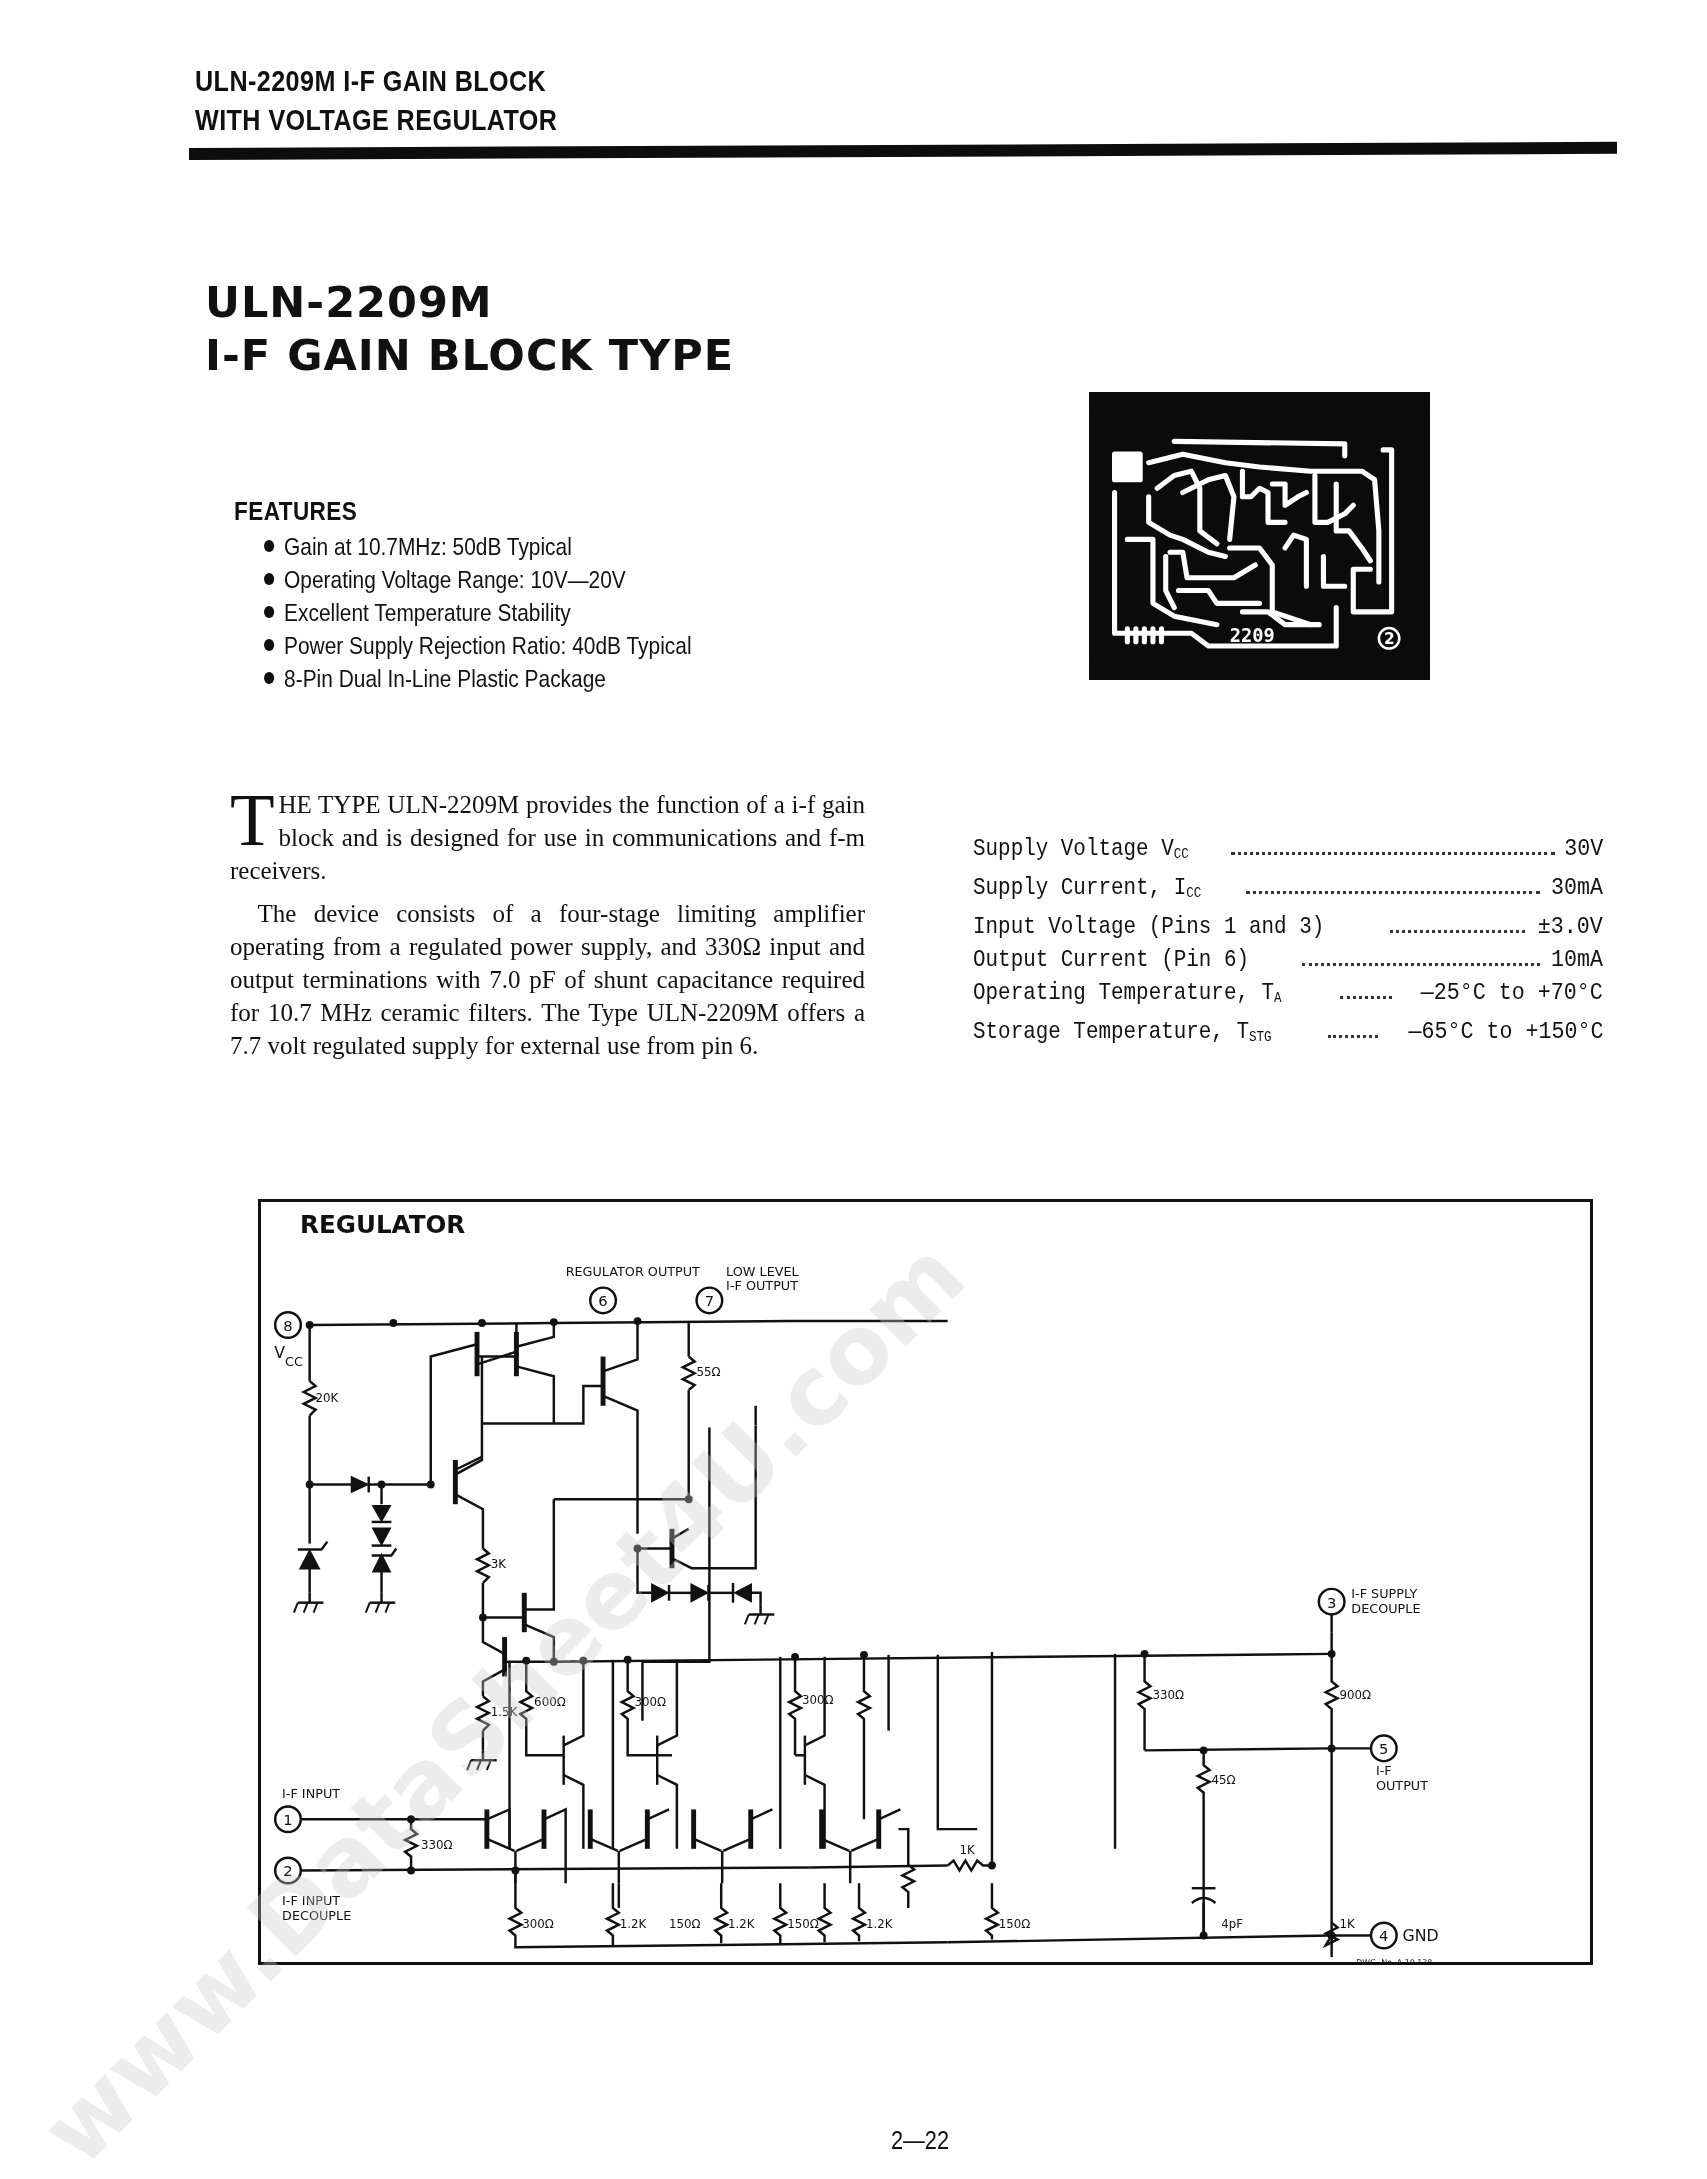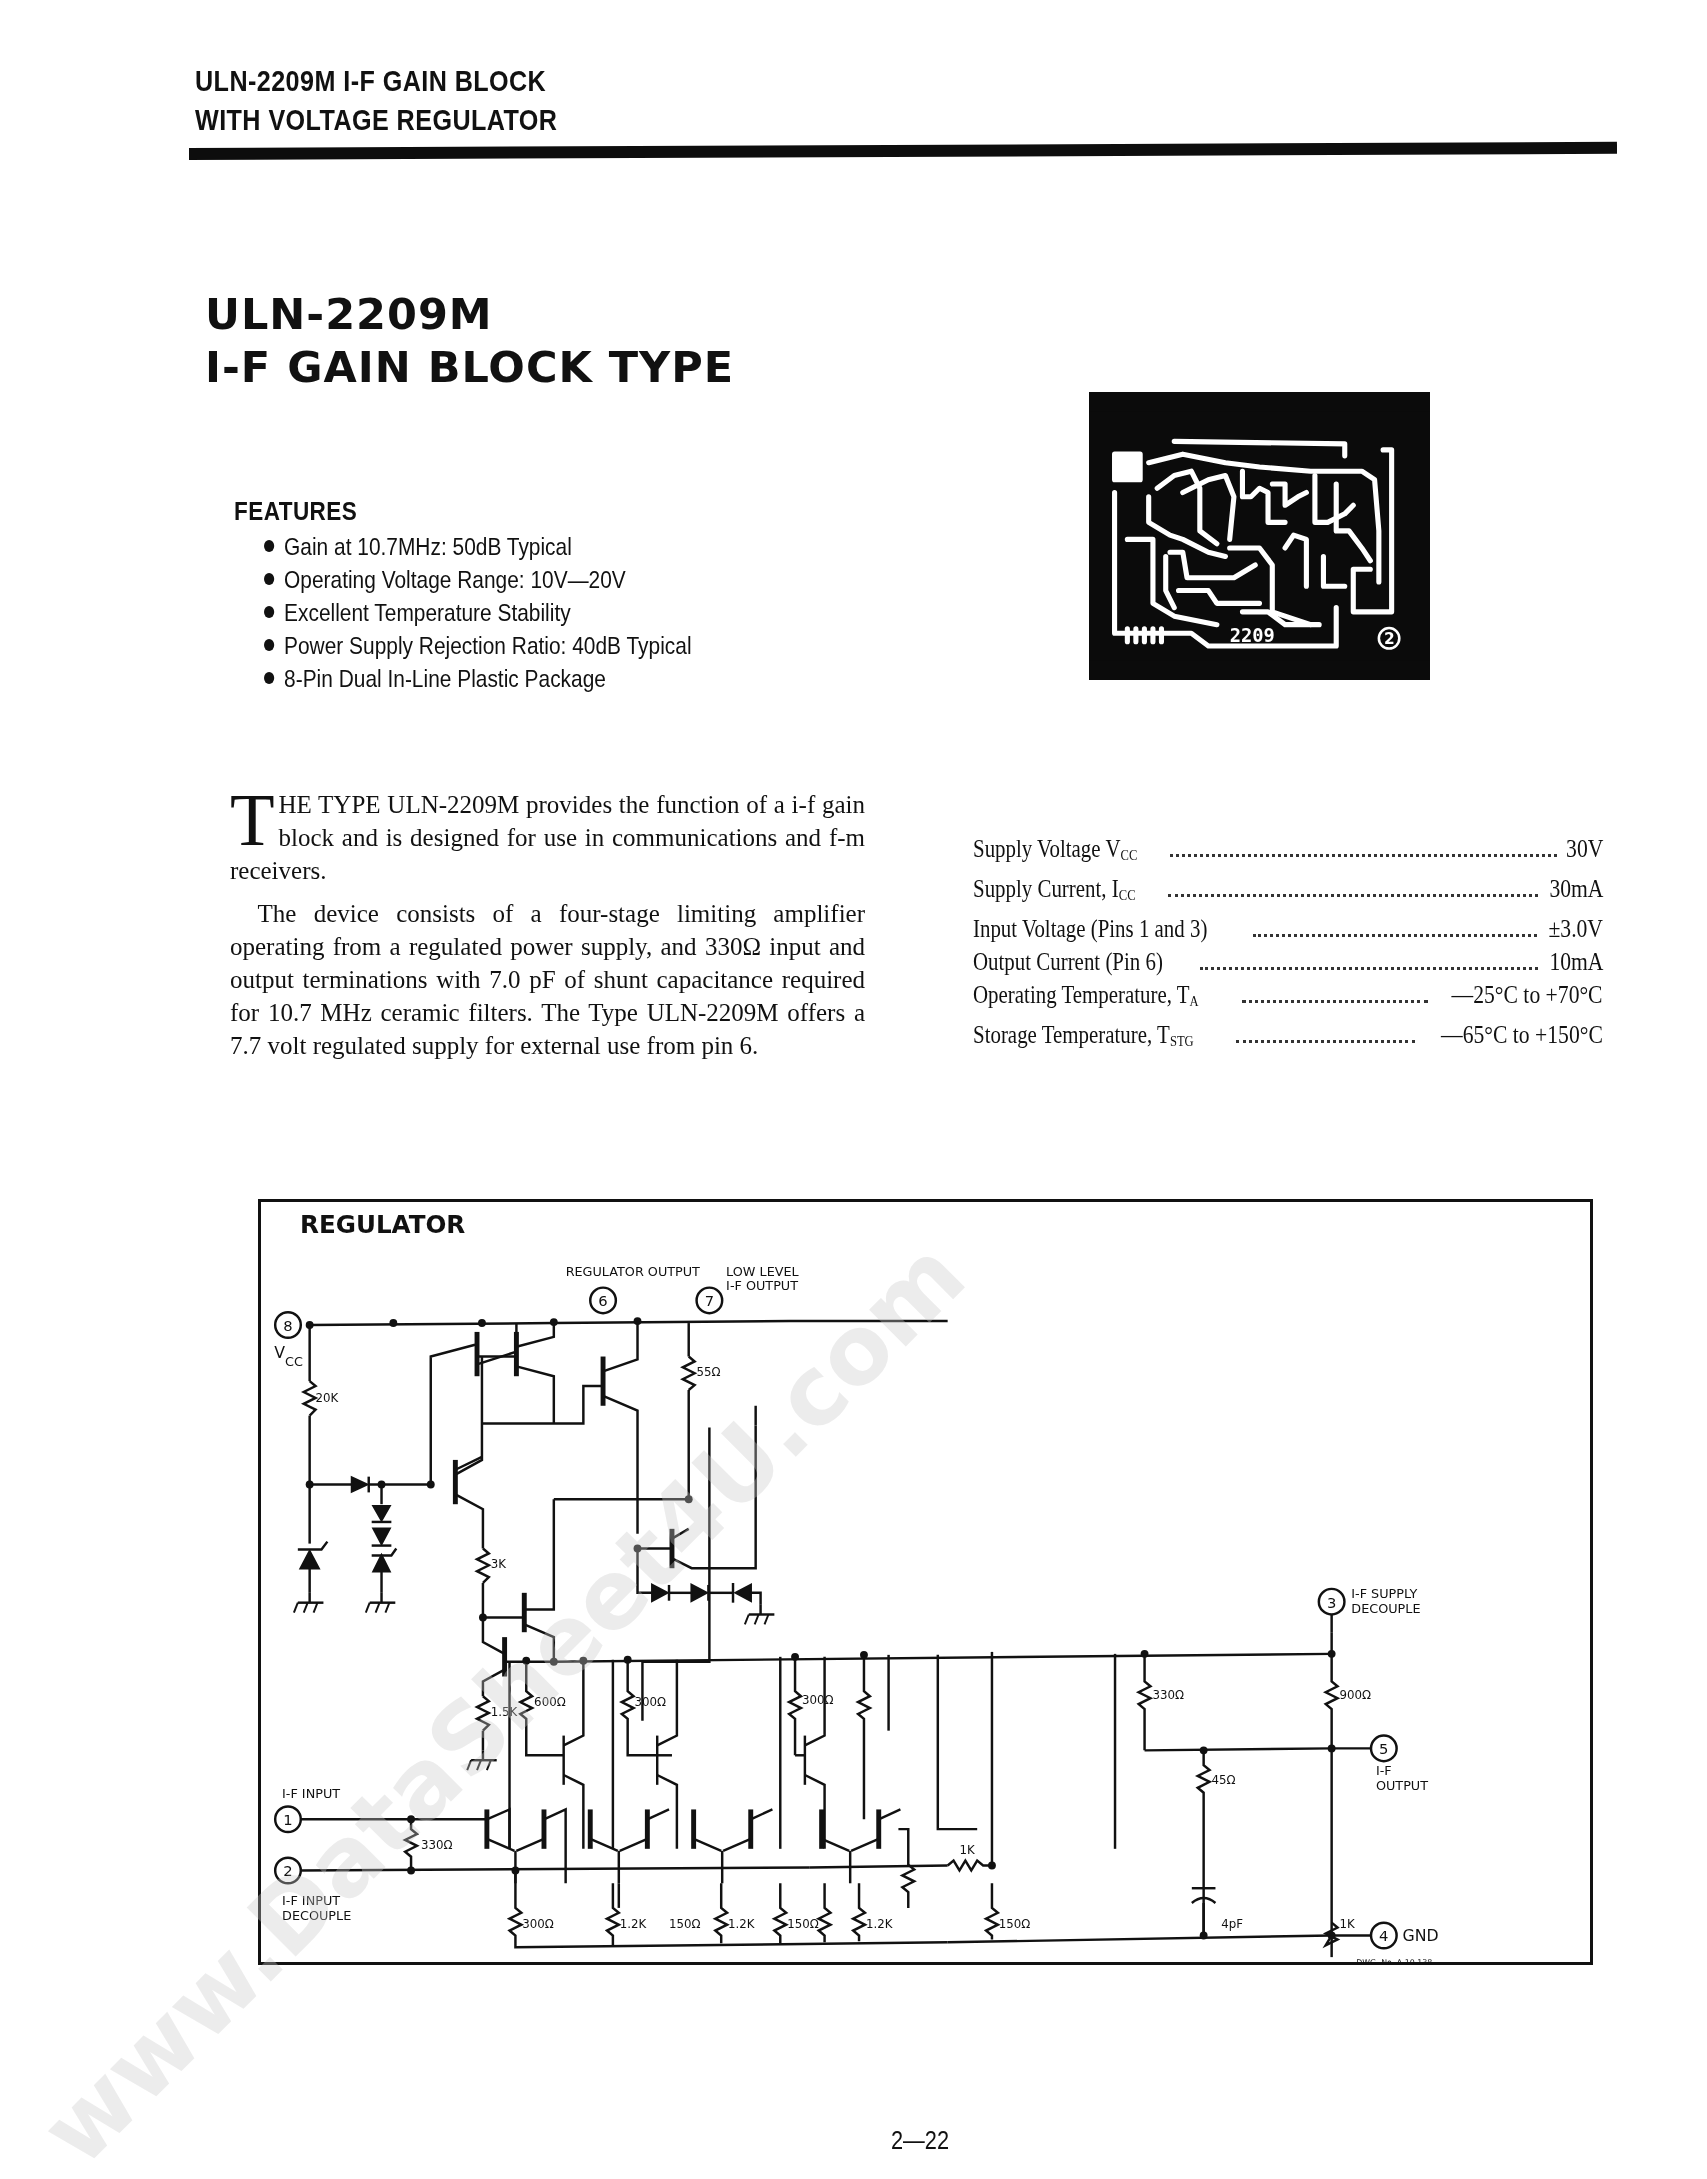--- a/index.html
+++ b/index.html
@@ -5,21 +5,21 @@
   html, body { margin: 0; padding: 0; background: #ffffff; }
   body { width: 1707px; height: 2180px; position: relative; overflow: hidden; color: #111; font-family: "Liberation Sans", sans-serif; }
   .abs { position: absolute; }
 
   
   .run-head { left: 195px; top: 61px; font-family: "Liberation Sans", sans-serif; font-weight: 700; font-size: 29.6px; line-height: 39px; letter-spacing: 0.5px; transform: scaleX(0.85); transform-origin: left top; }
   .run-head div { white-space: nowrap; }
   .head-rule { left: 189px; top: 148px; width: 1428px; height: 11.8px; background: #0d0d0d; transform: rotate(-0.25deg); transform-origin: left center; }
 
   
-  .title { left: 205px; top: 276px; font-family: "DejaVu Sans", sans-serif; font-weight: 700; font-size: 43px; line-height: 53px; letter-spacing: 1px; margin-top: 12px; }
+  .title { left: 205px; top: 276px; font-family: "DejaVu Sans", sans-serif; font-weight: 700; font-size: 43px; line-height: 53px; letter-spacing: 1px; }
   .title div { white-space: nowrap; }
 
   
   .features { left: 234px; top: 497px; font-family: "Liberation Sans", sans-serif; }
   .features h3 { margin: 0 0 3.9px 0; font-size: 25.6px; font-weight: 700; transform: scaleX(0.88); transform-origin: left; letter-spacing: 0.5px; }
   .features ul { list-style: none; margin: 0; padding: 0 0 0 29.6px; }
   .features li { font-size: 24.6px; line-height: 33px; white-space: nowrap; transform: scaleX(0.85); transform-origin: left; }
   .features li .bullet { display: inline-block; width: 11.8px; height: 11.8px; border-radius: 50%; background: #111; margin-right: 11.8px; vertical-align: middle; position: relative; top: -2px; }
 
   
@@ -28,21 +28,21 @@
 
   
   .body-text { left: 230px; top: 788px; width: 635px; font-family: "Liberation Serif", serif; font-size: 25px; line-height: 33px; text-align: justify; }
   .body-text p { margin: 0 0 9.9px 0; }
   .body-text p.indent { text-indent: 27.6px; }
   .dropcap { float: left; font-size: 73px; line-height: 57px; margin: 3.9px 3.9px 0 0; font-family: "Liberation Serif", serif; }
 
   
   .ratings { left: 973px; top: 832px; width: 630px; }
   .ratings h2 { margin: 0 0 9.9px 19.7px; font-family: "DejaVu Sans", sans-serif; font-weight: 700; font-size: 32.5px; letter-spacing: 1.5px; white-space: nowrap; }
-  .rating-row { display: flex; align-items: baseline; font-family: Liberation Serif, serif; font-size: 24.6px; line-height: 33px; white-space: nowrap; }
+  .rating-row { display: flex; align-items: baseline; font-family: Liberation Mono, monospace; font-size: 24.6px; line-height: 33px; white-space: nowrap; }
   .rating-row .lbl { transform: scaleX(0.85); transform-origin: left; display: inline-block; }
   .rating-row .lbl-wrap { flex: 0 0 auto; }
   .rating-row .dots { flex: 1 1 auto; border-bottom: 3px dotted #333; margin: 0 3.9px 6.9px 3.9px; height: 0; }
   .rating-row .val { flex: 0 0 auto; transform: scaleX(0.88); transform-origin: right; display: inline-block; }
   sub.s { font-size: 14.8px; vertical-align: -3px; }
 
   
   .schem-box { left: 258px; top: 1199px; width: 1335px; height: 766px; border: 3px solid #111; box-sizing: border-box; }
   .schem-title { left: 300px; top: 1210px; font-family: "DejaVu Sans", sans-serif; font-weight: 700; font-size: 24.6px; }
   .schem-svg { left: 258px; top: 1199px; width: 1335px; height: 766px; }

